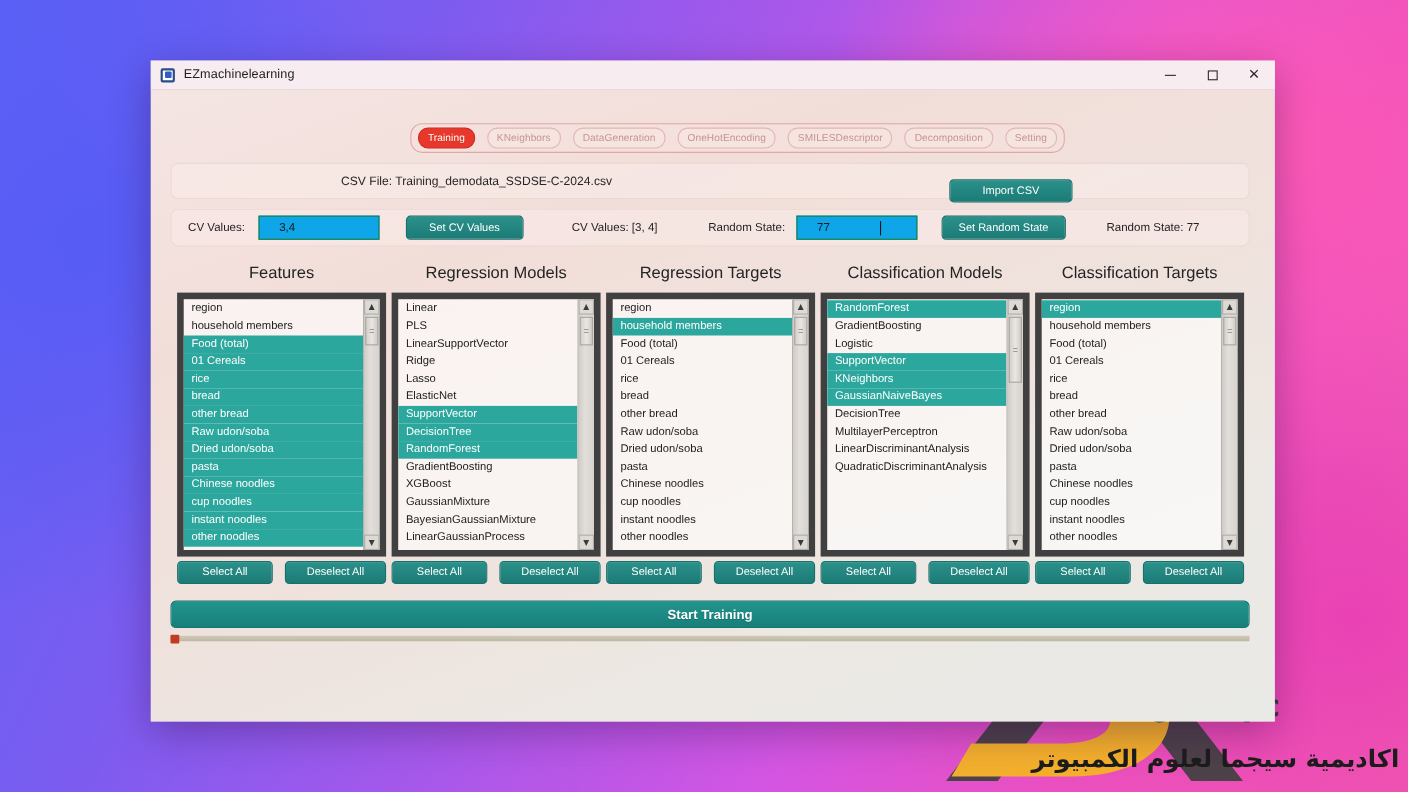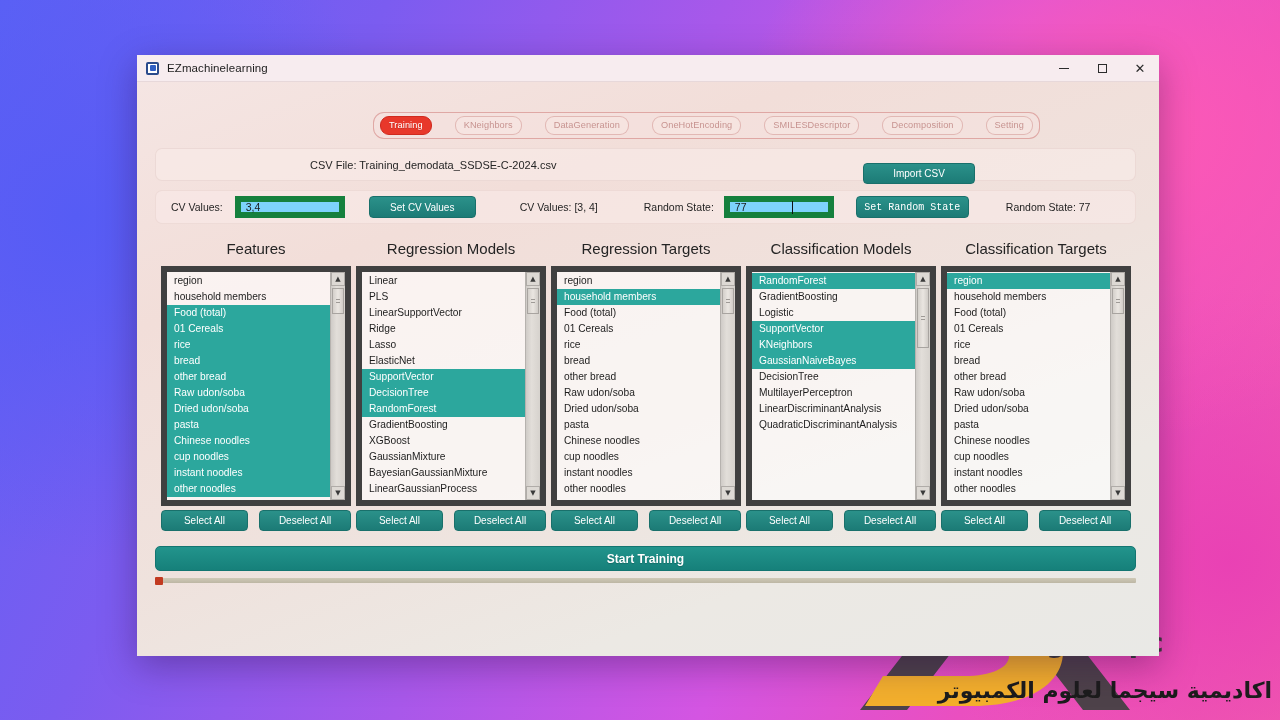--- a/index.html
+++ b/index.html
@@ -44,21 +44,21 @@
     width: 38px; height: 27px; display: flex; align-items: center; justify-content: center;
     font-size: 12px; color: #2b2b2b;
   }
   .glyph-min { width: 10px; height: 1px; background: #2b2b2b; }
   .glyph-max { width: 9px; height: 9px; border: 1px solid #2b2b2b; }
   .glyph-close { font-size: 13px; line-height: 1; font-family: "DejaVu Sans", sans-serif; }
 
   
   #tabstrip {
     position: absolute; left: 373px; top: 112px;
-    display: flex; align-items: flex-start; gap: 23px;
+    display: flex; align-items: flex-start; gap: 11px;
     padding: 3px 6px; border-radius: 11px;
     border: 1px solid rgba(206,120,118,0.55);
     background: rgba(246,226,223,0.45);
   }
   .tab {
     font-size: 9.2px; padding: 3px 8px 4px; border-radius: 9px;
     color: rgba(170,95,92,0.62);
     border: 1px solid rgba(206,140,136,0.5);
     background: rgba(247,231,228,0.5);
     white-space: nowrap; letter-spacing: .1px;
@@ -87,22 +87,22 @@
 
   
   #params-row {
     position: absolute; left: 155px; top: 190px; width: 981px; height: 34px;
     border-radius: 7px; background: rgba(249,235,233,0.55);
     border: 1px solid rgba(228,204,200,0.45);
     display: flex; align-items: center;
   }
   .prm-label { font-size: 10.5px; color: #1f1f1f; }
   .prm-input {
-    height: 22px; border: 6px solid #15803d; background: #7dd3fc;
-    font-size: 10.5px; color: #1a1a1a; padding: 0 5px;
+    height: 22px; border: 1px solid #15803d; background: #0ea5e9;
+    font-size: 10.5px; color: #1a1a1a; padding: 0 18px;
     font-family: "Liberation Sans", sans-serif;
     display: flex; align-items: center;
   }
   .prm-btn {
     height: 22px; border-radius: 4px; color: #fff; font-size: 10px;
     background: linear-gradient(180deg,#2b918a 0%, #1c7b76 100%);
     border: 1px solid #19706b;
     display: flex; align-items: center; justify-content: center;
   }
 
@@ -235,21 +235,21 @@
 <div id="params-row">
   <div class="prm-label" style="margin-left:15px;">CV Values:</div>
   <div class="prm-input" style="margin-left:12px;width:110px;">3,4</div>
   <div class="prm-btn" style="margin-left:24px;width:107px;">Set CV Values</div>
   <div class="prm-label" style="margin-left:44px;">CV Values: [3, 4]</div>
   <div class="prm-label" style="margin-left:46px;">Random State:</div>
   <div class="prm-input" style="margin-left:10px;width:110px;gap:44px;">
       <span>77</span>
       <span style="display:inline-block;width:1px;height:13px;background:#111;margin-left:1px;"></span>
     </div>
-  <div class="prm-btn" style="margin-left:22px;width:113px;font-family:Liberation Mono, monospace;">Set Random State</div>
+  <div class="prm-btn" style="margin-left:22px;width:113px;">Set Random State</div>
   <div class="prm-label" style="margin-left:37px;">Random State: 77</div>
 </div>
 
 <div id="columns">
     <div class="col-head" style="left: 6px; width: 190px;">Features</div>
     <div class="listbox" style="left: 6px; width: 190px;">
       <div class="listbody">
         <div class="lrow">region</div>
         <div class="lrow">household members</div>
         <div class="lrow sel">Food (total)</div>

